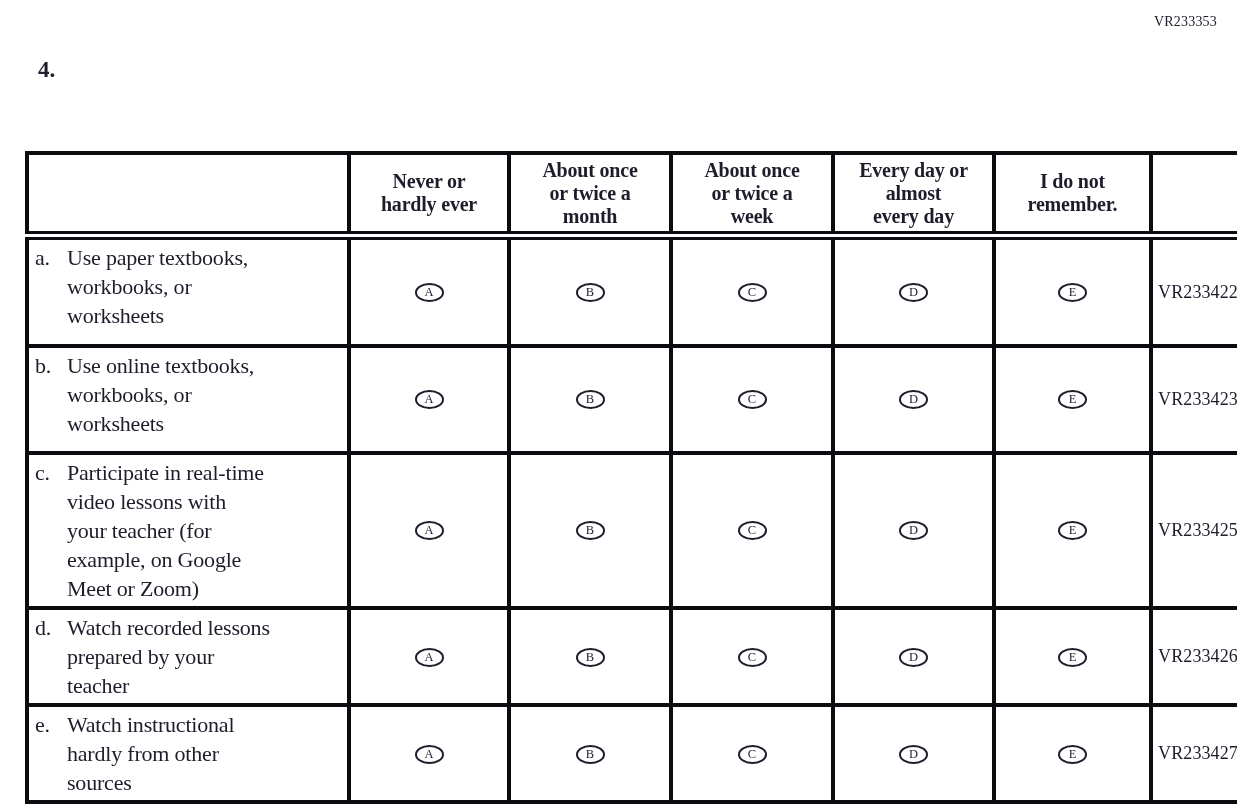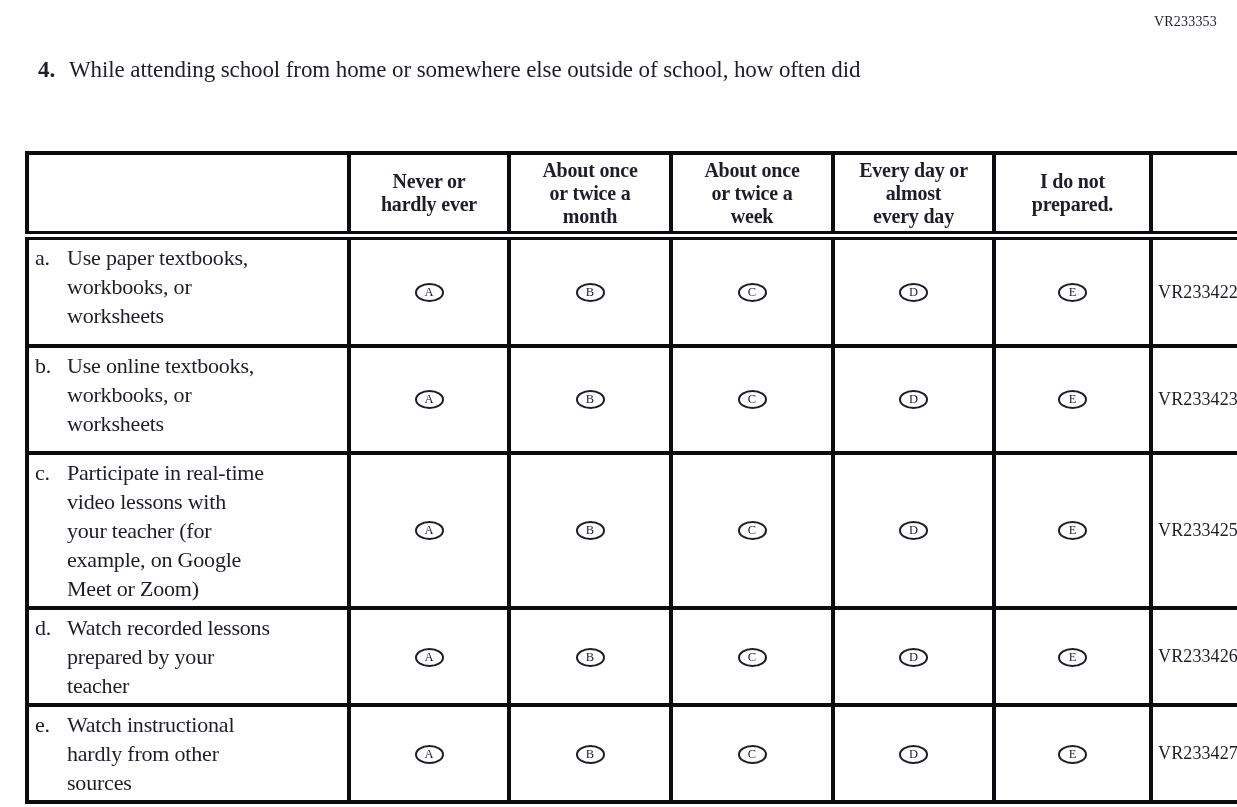--- a/index.html
+++ b/index.html
@@ -110,21 +110,20 @@
   }
 </style>
 </head>
 <body>
 
 <div class="form-code">VR233353</div>
 
 <div class="question">
   <div class="qnum">4.</div>
   <div class="qtext">
-    <div>While attending school from home or somewhere else outside of school, how often did</div>
   </div>
 </div>
 
 <table class="grid">
   <colgroup>
     <col style="width:322px">
     <col style="width:160px">
     <col style="width:162px">
     <col style="width:162px">
     <col style="width:161px">
@@ -139,21 +138,21 @@
       <th>About once
 or twice a
 month</th>
       <th>About once
 or twice a
 week</th>
       <th>Every day or
 almost
 every day</th>
       <th>I do not
-prepared.</th>
+remember.</th>
       <th></th>
     </tr>
   </thead>
   <tbody>
     <tr class="r-a">
       <td class="label-cell">
         <div class="rowlabel">
             <span class="letter">a.</span>
             <span class="rowtext">Use paper textbooks,
 workbooks, or

